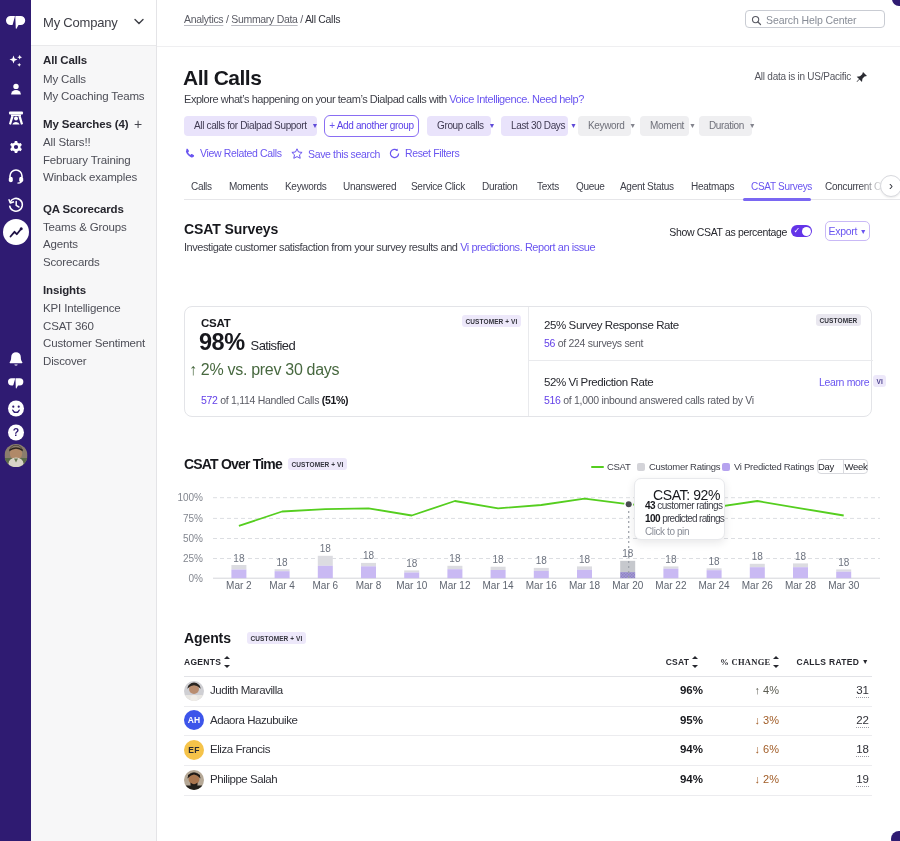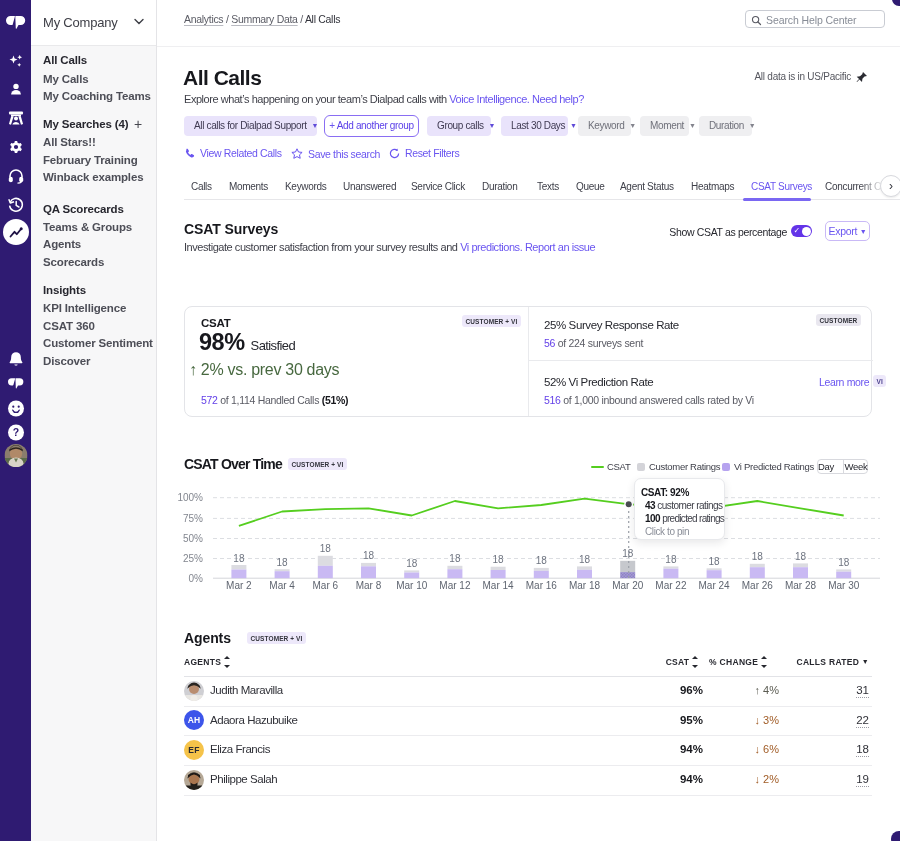--- a/index.html
+++ b/index.html
@@ -8,21 +8,21 @@
 
 
 #rail { position:absolute; left:0; top:0; width:31px; height:841px; background:#2F1B72; }
 #rail svg { position:absolute; left:50%; transform:translateX(-50%); }
 .railcirc { position:absolute; left:3px; width:26px; height:26px; background:#fff; border-radius:50%; }
 
 
 #nav { position:absolute; left:31px; top:0; width:126px; height:841px; background:#F7F7F8; border-right:1px solid #E4E4E7; }
 #navhead { position:absolute; left:0; top:0; width:100%; height:46px; background:#fff; border-bottom:1px solid #E9E9EB; }
 #navhead .t { position:absolute; left:12px; top:15px; font-size:13px; color:#3D3E46; letter-spacing:-0.2px; }
-.navitem { position:absolute; left:12px; font-size:11.5px; color:#4D4E57; letter-spacing:-0.15px; white-space:nowrap;font-weight:bold; }
+.navitem { position:absolute; left:12px; font-size:11.5px; color:#4D4E57; letter-spacing:-0.15px; white-space:nowrap; }
 .navitem.b { font-weight:bold; color:#27272F; }
 
 
 #main { position:absolute; left:157px; top:0; width:743px; height:841px; background:#fff; }
 #topline { position:absolute; left:0; top:46px; width:743px; border-top:1px solid #EFEFF1; }
 .crumb { position:absolute; top:13px; left:27px; font-size:10.5px; color:#5A5B64; letter-spacing:-0.3px; }
 .crumb a { color:#5A5B64; text-decoration:underline; text-decoration-color:#B9BAC1; text-underline-offset:2px; }
 .crumb .cur { color:#33343C; text-decoration:none; }
 #search { position:absolute; left:588px; top:10px; width:140px; height:18px; border:1px solid #C9CCD3; border-radius:4px; background:#fff; }
 #search .ph { position:absolute; left:20px; top:3px; font-size:10.5px; color:#878C96; letter-spacing:-0.1px; }
@@ -385,31 +385,31 @@
         <text x="470.70000000000005" y="159">Mar 20</text>
         <text x="513.9" y="159">Mar 22</text>
         <text x="557.1" y="159">Mar 24</text>
         <text x="600.3000000000001" y="159">Mar 26</text>
         <text x="643.5" y="159">Mar 28</text>
         <text x="686.7" y="159">Mar 30</text>
       </g>
   </svg>
 
   <div style="position:absolute;left:477px;top:478px;width:91px;height:62px;background:#fff;border:1px solid #E8E9EC;border-radius:7px;box-shadow:0 3px 8px rgba(30,30,40,.1);z-index:5">
-    <div style="position:absolute;left:6px;top:8px;font-size:10px;font-weight:bold;color:#17181D;letter-spacing:-0.4px">CSAT: 92%</div>
+    <div style="position:absolute;left:18px;top:8px;font-size:14px;font-weight:normal;color:#17181D;letter-spacing:-0.4px">CSAT: 92%</div>
     <div style="position:absolute;left:10px;top:21px;font-size:10px;color:#3E3F48;letter-spacing:-0.55px;white-space:nowrap"><b style="color:#17181D">43</b> customer ratings</div>
     <div style="position:absolute;left:10px;top:34px;font-size:10px;color:#3E3F48;letter-spacing:-0.55px;white-space:nowrap"><b style="color:#17181D">100</b><span style="letter-spacing:-0.7px"> predicted ratings</span></div>
     <div style="position:absolute;left:10px;top:47px;font-size:10px;color:#8A8E98;letter-spacing:-0.4px">Click to pin</div>
   </div>
 
   <h2 id="agh2">Agents</h2>
   <div class="tag lavt" style="position:absolute;left:90px;top:632px;">CUSTOMER + VI</div>
   <div class="thead" style="left:27px;">AGENTS <span class="sorticon"></span></div>
   <div class="thead" style="left:480px;width:62px;text-align:right;">CSAT <span class="sorticon"></span></div>
-  <div class="thead" style="left:540px;width:83px;text-align:center;">% CHANGE <span class="sorticon"></span></div>
+  <div class="thead" style="left:540px;width:83px;text-align:right;font-family:Liberation Serif, serif;">% CHANGE <span class="sorticon"></span></div>
   <div class="thead" style="left:620px;width:92px;text-align:right;">CALLS RATED <span style="font-size:7px;position:relative;top:-1px">▼</span></div>
   <div id="tline"></div>
 
   <div class="aava" style="top:681px"><svg width="20" height="20" viewBox="0 0 20 20">
         <rect width="20" height="20" fill="#cfcfd3"></rect>
         <circle cx="10" cy="8" r="5" fill="#b98d6f"></circle>
         <path d="M3.5 8 a6.5 6.5 0 0 1 13 0 l-2 -3 a6 6 0 0 0 -9 0 Z" fill="#2a2622"></path>
         <path d="M4 7 Q10 1.5 16 7 L15.5 4.5 Q10 0.5 4.5 4.5 Z" fill="#2a2622"></path>
         <rect y="14" width="20" height="6" fill="#e8e6e2"></rect>
         <circle cx="10" cy="17.5" r="3.5" fill="#f0ede8"></circle>

